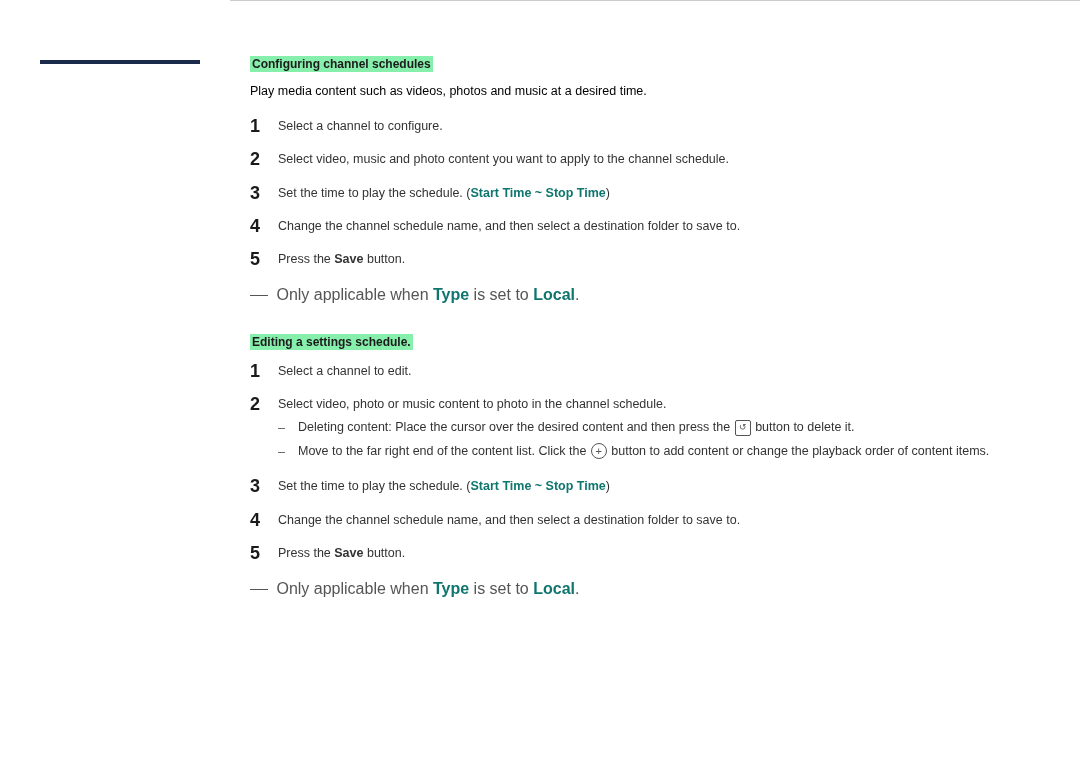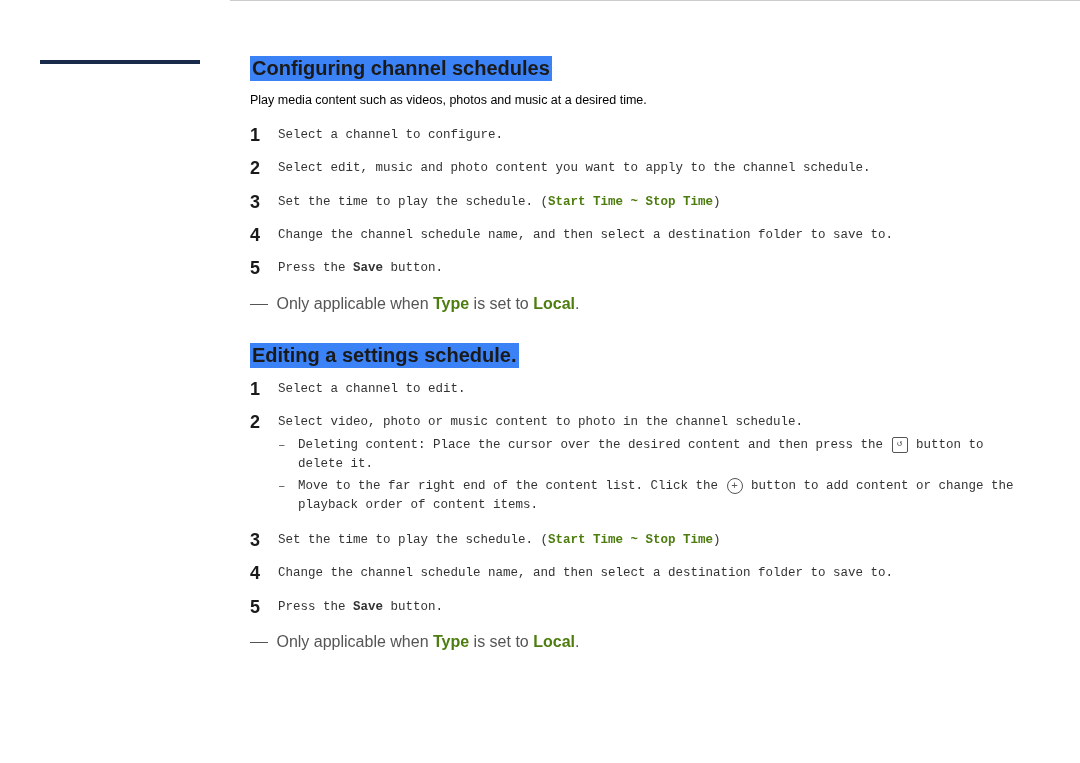--- a/index.html
+++ b/index.html
@@ -38,24 +38,24 @@
       padding: 55px 50px 40px 20px;
       border-top: 1px solid #ccc;
     }
 
     .section {
       margin-bottom: 30px;
     }
 
     .section-title {
       display: inline-block;
-      font-size: 20px;
+      font-size: 12px;
       font-weight: bold;
       color: #1a1a1a;
-      background-color: #3b82f6;
+      background-color: #86efac;
       padding: 1px 2px;
       margin-bottom: 10px;
     }
 
     .section-intro {
       font-size: 12.5px;
       color: #000000;
       margin-bottom: 14px;
       line-height: 1.5;
     }
@@ -80,25 +80,24 @@
       min-width: 28px;
       padding-top: 0px;
       line-height: 1.3;
     }
 
     .step-text {
       font-size: 12.5px;
       color: #333;
       flex: 1;
       padding-top: 2px;
-      font-family: Liberation Mono, monospace;
     }
 
     .highlight-orange {
-      color: #4d7c0f;
+      color: #0f766e;
       font-weight: bold;
     }
 
     .applicable-note {
       font-size: 16px;
       color: #555;
       margin-top: 6px;
       margin-bottom: 20px;
     }
 
@@ -177,21 +176,21 @@
 
       <ol class="steps-list">
 
         <li class="step-item">
           <span class="step-number">1</span>
           <span class="step-text">Select a channel to configure.</span>
         </li>
 
         <li class="step-item">
           <span class="step-number">2</span>
-          <span class="step-text">Select edit, music and photo content you want to apply to the channel schedule.</span>
+          <span class="step-text">Select video, music and photo content you want to apply to the channel schedule.</span>
         </li>
 
         <li class="step-item">
           <span class="step-number">3</span>
           <span class="step-text">
             Set the time to play the schedule. (<span class="highlight-orange">Start Time ~ Stop Time</span>)
           </span>
         </li>
 
         <li class="step-item">

